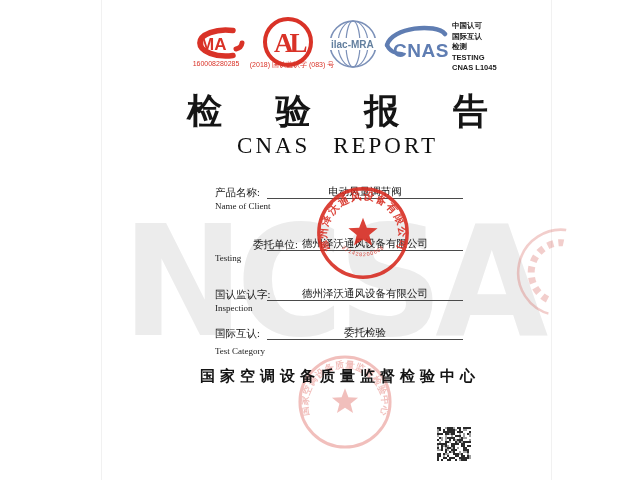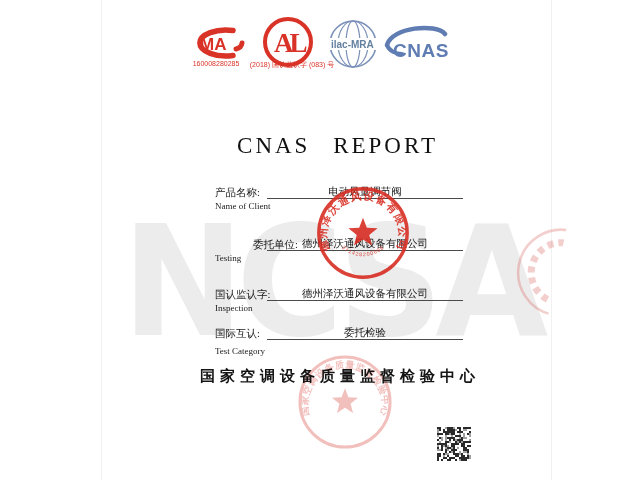--- a/index.html
+++ b/index.html
@@ -63,21 +63,29 @@
     <rect x="1" y="20" width="50" height="12" fill="#ffffff"></rect>
     <text x="4" y="29.5" font-size="10" font-weight="bold" fill="#64809f" font-family="Liberation Sans, sans-serif">ilac-MRA</text>
   </svg>
 
   <svg class="abs" style="left:384px;top:21px;z-index:2;" width="64" height="44" viewBox="0 0 64 44">
     <path d="M 3,24 C 8,6 52,2 61,13" fill="none" stroke="#5f7db2" stroke-width="4.5" stroke-linecap="round"></path>
     <path d="M 3,24 C 5,30 12,33 18,33" fill="none" stroke="#5f7db2" stroke-width="4" stroke-linecap="round"></path>
     <text x="9" y="36" font-size="19" font-weight="bold" fill="#5f7db2" letter-spacing="0.5" font-family="Liberation Sans, sans-serif">CNAS</text>
   </svg>
 
-
+  <div class="accr">
+    <div>中国认可</div>
+    <div>国际互认</div>
+    <div>检测</div>
+    <div>TESTING</div>
+    <div>CNAS L1045</div>
+  </div>
+
+  <div class="title-cn">检 验 报 告</div>
   <div class="title-en">CNAS REPORT</div>
 
   <div class="f-label" style="top:186px;">产品名称:</div>
   <div class="f-value" style="top:185px;">电动风量调节阀</div>
   <div class="f-line" style="top:198px;"></div>
   <div class="f-sub" style="top:201px;">Name of Client</div>
 
   <div class="f-label" style="top:238px;margin-left:38px;">委托单位:</div>
   <div class="f-value" style="top:237px;">德州泽沃通风设备有限公司</div>
   <div class="f-line" style="top:250px;"></div>

